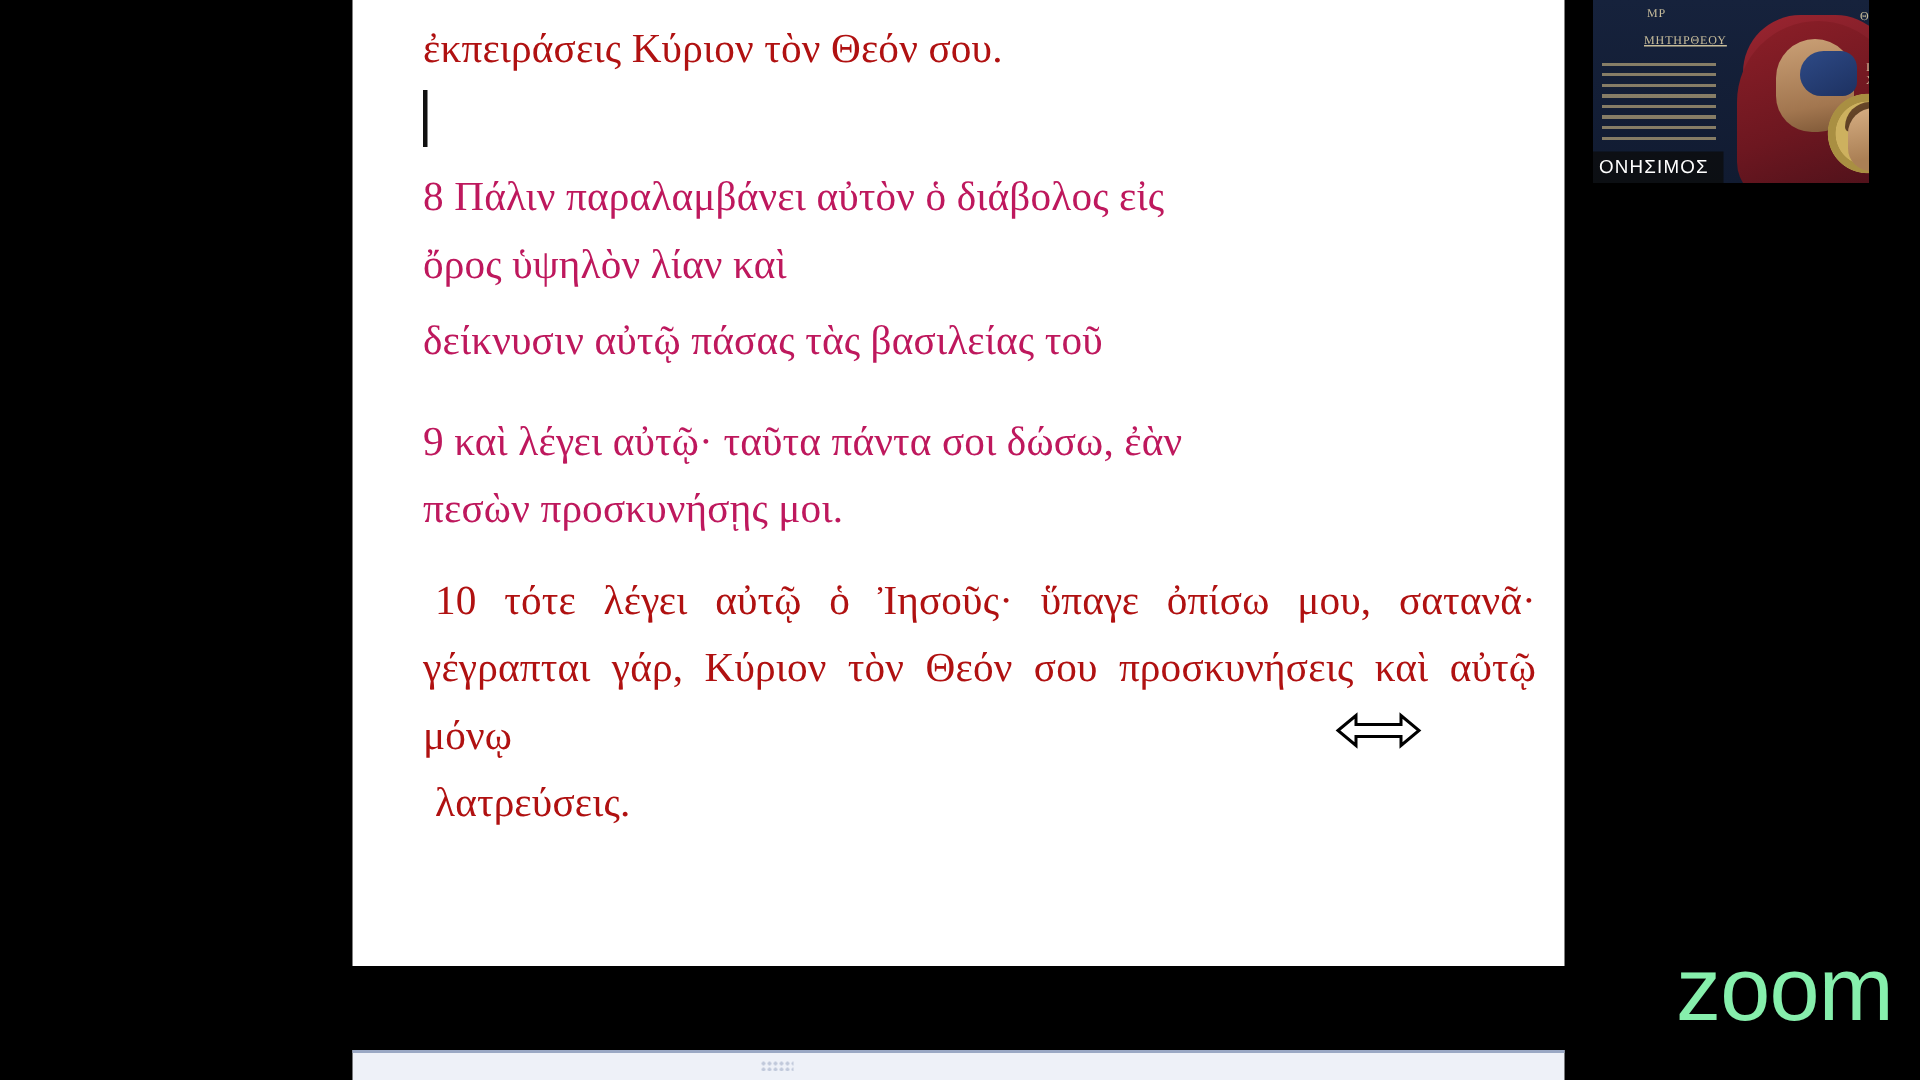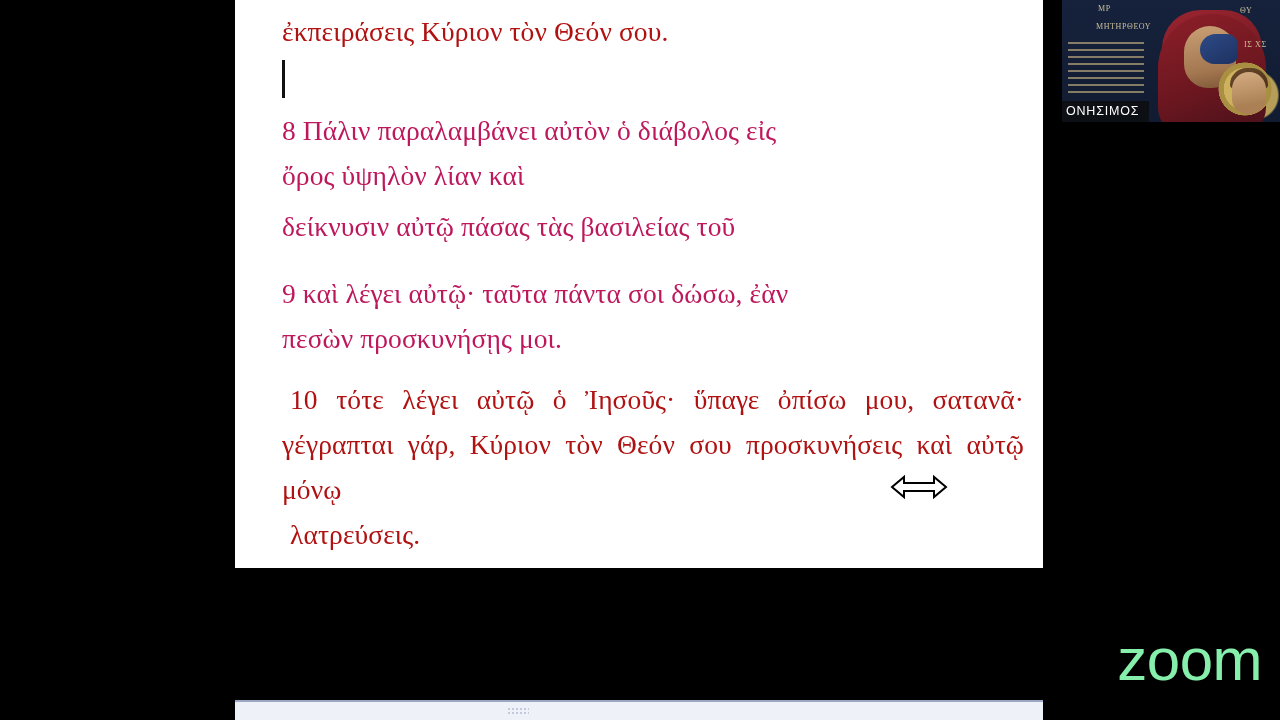--- a/index.html
+++ b/index.html
@@ -21,21 +21,21 @@
     height: 720px;
     background: #000000;
   }
 
   
   #shared-doc {
     position: absolute;
     left: 235px;
     top: 0px;
     width: 808px;
-    height: 568px;
+    height: 644px;
     background: #ffffff;
     overflow: hidden;
   }
 
   #doc-text-body {
     position: absolute;
     left: 47px;
     top: 0px;
     width: 742px;
     height: 690px;
@@ -94,21 +94,21 @@
       radial-gradient(circle, #b9c2d6 45%, transparent 46%);
     background-size: 4px 4px;
     opacity: .85;
   }
 
   
   #video-thumb {
     position: absolute;
     left: 1062px;
     top: 0px;
-    width: 218px;
+    width: 184px;
     height: 122px;
     overflow: hidden;
     background: #10192e;
   }
   #thumb-art {
     position: absolute;
     inset: 0;
     background:
       radial-gradient(circle at 70% 46%, rgba(205,178,96,.95) 0 16%, rgba(205,178,96,0) 17%),
       radial-gradient(circle at 88% 78%, rgba(200,172,92,.9) 0 11%, rgba(200,172,92,0) 12%),
@@ -180,21 +180,21 @@
     position: absolute;
     color: #d8cba4;
     font-size: 8px;
     letter-spacing: .6px;
     font-family: "Liberation Serif", serif;
     opacity: .92;
   }
   #sigla-mr  { left: 36px;  top: 4px;  }
   #sigla-thy { left: 178px; top: 6px;  }
   #sigla-isxs{ left: 182px; top: 40px; }
-  #sigla-mother-of-god { left: 34px; top: 22px; }
+  #sigla-mother-of-god { left: 34px; top: 22px; text-decoration: underline; }
 
   #thumb-name-badge {
     position: absolute;
     left: 0px;
     bottom: 0px;
     padding: 2px 10px 3px 4px;
     background: rgba(12,12,12,.78);
     color: #ffffff;
     font-family: "Liberation Sans", sans-serif;
     font-size: 12.5px;

